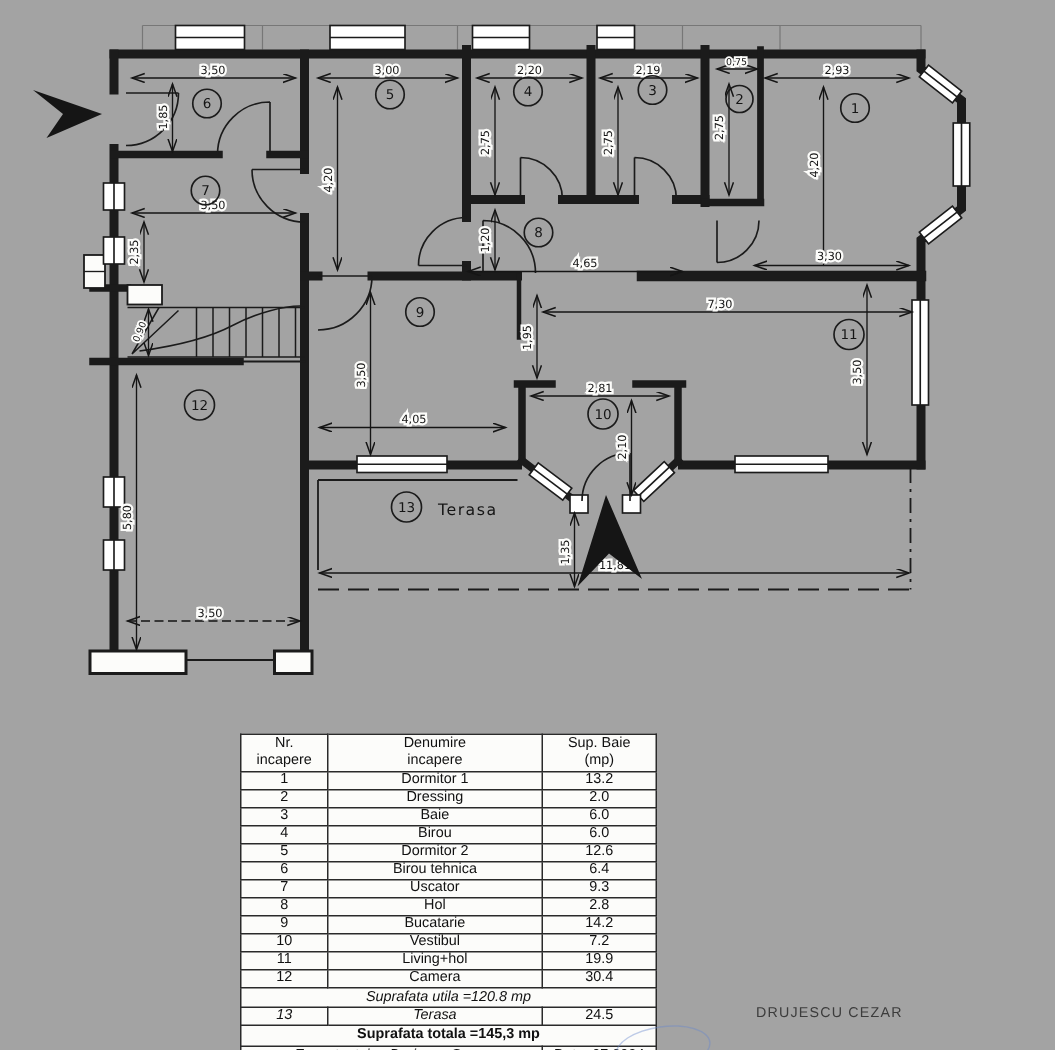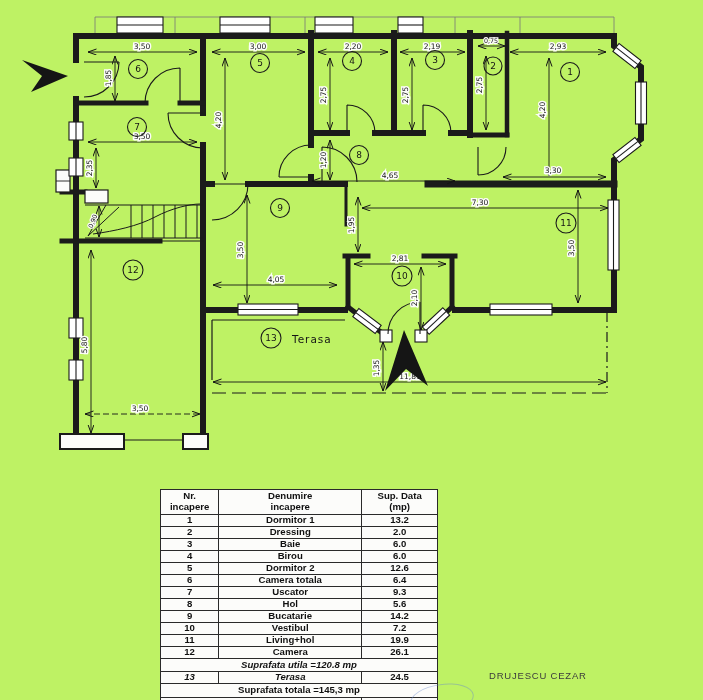--- a/index.html
+++ b/index.html
@@ -1,36 +1,36 @@
 <!DOCTYPE html>
 <html><head>
 <meta charset="utf-8">
 <style>
   html,body{margin:0;padding:0;}
   body{background:#e8e8e6;}
-  .page{position:relative;width:703px;height:700px;background:#bef264;overflow:hidden;
+  .page{position:relative;width:703px;height:700px;background:#a3a3a3;overflow:hidden;
         font-family:"DejaVu Sans",sans-serif;color:#111;}
   svg{position:absolute;left:0;top:0;}
   svg text{font-family:"DejaVu Sans",sans-serif;fill:#151515;}
   .dimt{font-size:7.5px;text-anchor:middle;paint-order:stroke;stroke:#fcfcfa;stroke-width:3px;}
   .dimt-sm{font-size:6.3px;text-anchor:middle;paint-order:stroke;stroke:#fcfcfa;stroke-width:2.5px;}
   .roomn{font-size:9px;text-anchor:middle;}
   .terasa{font-size:10.5px;letter-spacing:1px;}
   .rooms-table{position:absolute;left:160px;top:489px;width:278px;border-collapse:collapse;
                font:9.6px "Liberation Sans",sans-serif;color:#111;background:#fcfcfa;}
   .rooms-table td,.rooms-table th{border:1px solid #2a2a2a;padding:0 2px;text-align:center;
-               line-height:1.12;font-weight:bold;height:11px;}
+               line-height:1.12;font-weight:normal;height:11px;}
   .rooms-table th{height:24px;}
   .col-nr{width:56px;}.col-name{width:156px;}.col-sup{width:78px;}
   .it{font-style:italic;}
   .bold{font-weight:bold;}
   .subtotal-row td{font-style:italic;height:12px;margin-top:24px;}
   .total-row td{font-weight:bold;height:13px;}
   .exec-row td{height:13px;}
-  .signature{position:absolute;left:489px;top:670px;font:9.5px "Liberation Sans",sans-serif;
+  .signature{position:absolute;left:504px;top:670px;font:9.5px "Liberation Sans",sans-serif;
              letter-spacing:.8px;color:#3c3c3c;}
   .stamp{position:absolute;left:410px;top:684px;width:62px;height:28px;border-radius:50%;
          border:1.5px solid rgba(105,135,205,.42);transform:rotate(-8deg);}
 </style>
 </head>
 <body>
 
 <div class="page">
 
 <svg width="703" height="482" viewBox="0 0 703 482">
@@ -277,21 +277,21 @@
     <polygon points="22,60 68,76 31,92 42,76"></polygon>
     <polygon points="404,330 428,386 406,369 385,391"></polygon>
   </g>
 </svg>
 
 <table class="rooms-table">
   <tbody>
         <tr>
     <th class="col-nr"><span>Nr.</span><br><span>incapere</span></th>
     <th class="col-name"><span>Denumire</span><br><span>incapere</span></th>
-    <th class="col-sup"><span>Sup. Data</span><br><span>(mp)</span></th>
+    <th class="col-sup"><span>Sup. Baie</span><br><span>(mp)</span></th>
   </tr>
   <tr>
           <td>1</td>
           <td>Dormitor 1</td>
           <td>13.2</td>
         </tr>
   <tr>
           <td>2</td>
           <td>Dressing</td>
           <td>2.0</td>
@@ -306,52 +306,52 @@
           <td>Birou</td>
           <td>6.0</td>
         </tr>
   <tr>
           <td>5</td>
           <td>Dormitor 2</td>
           <td>12.6</td>
         </tr>
   <tr>
           <td>6</td>
-          <td>Camera totala</td>
+          <td>Birou tehnica</td>
           <td>6.4</td>
         </tr>
   <tr>
           <td>7</td>
           <td>Uscator</td>
           <td>9.3</td>
         </tr>
   <tr>
           <td>8</td>
           <td>Hol</td>
-          <td>5.6</td>
+          <td>2.8</td>
         </tr>
   <tr>
           <td>9</td>
           <td>Bucatarie</td>
           <td>14.2</td>
         </tr>
   <tr>
           <td>10</td>
           <td>Vestibul</td>
           <td>7.2</td>
         </tr>
   <tr>
           <td>11</td>
           <td>Living+hol</td>
           <td>19.9</td>
         </tr>
   <tr>
           <td>12</td>
           <td>Camera</td>
-          <td>26.1</td>
+          <td>30.4</td>
         </tr>
   <tr class="subtotal-row">
           <td colspan="3">Suprafata utila =120.8  mp</td>
         </tr>
   <tr>
           <td class="it">13</td>
           <td class="it">Terasa</td>
           <td>24.5</td>
         </tr>
   <tr class="total-row">

